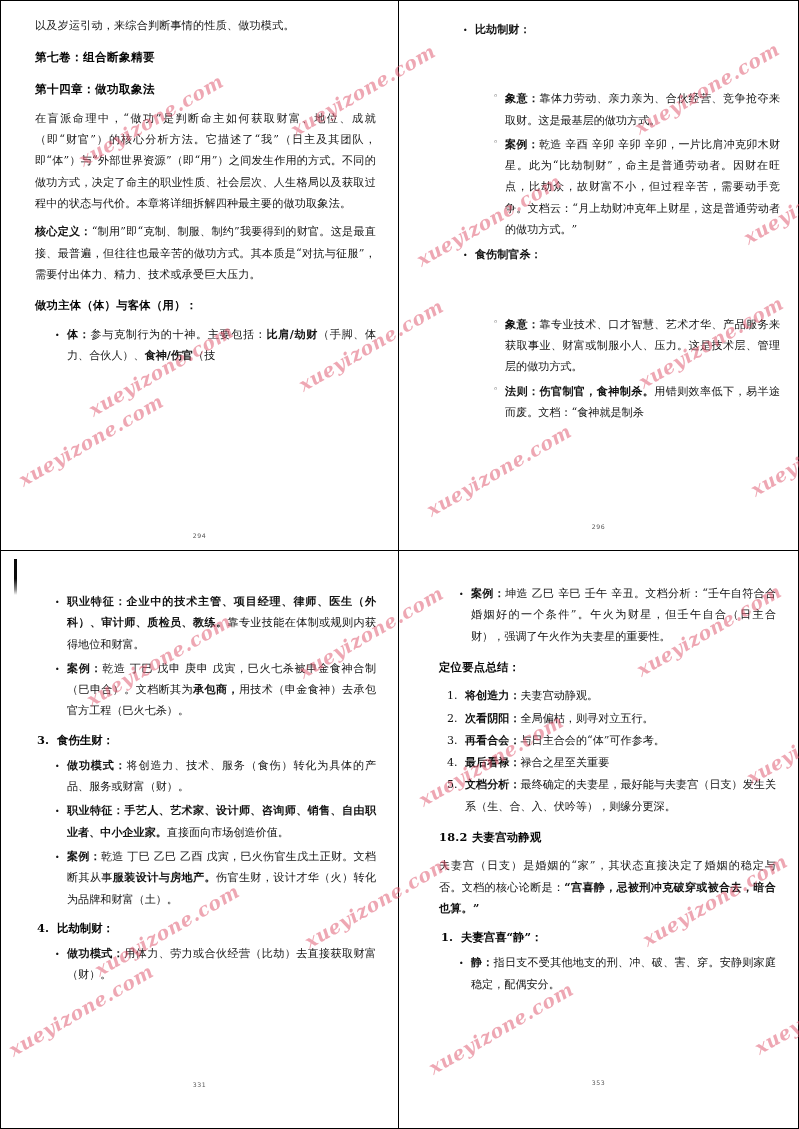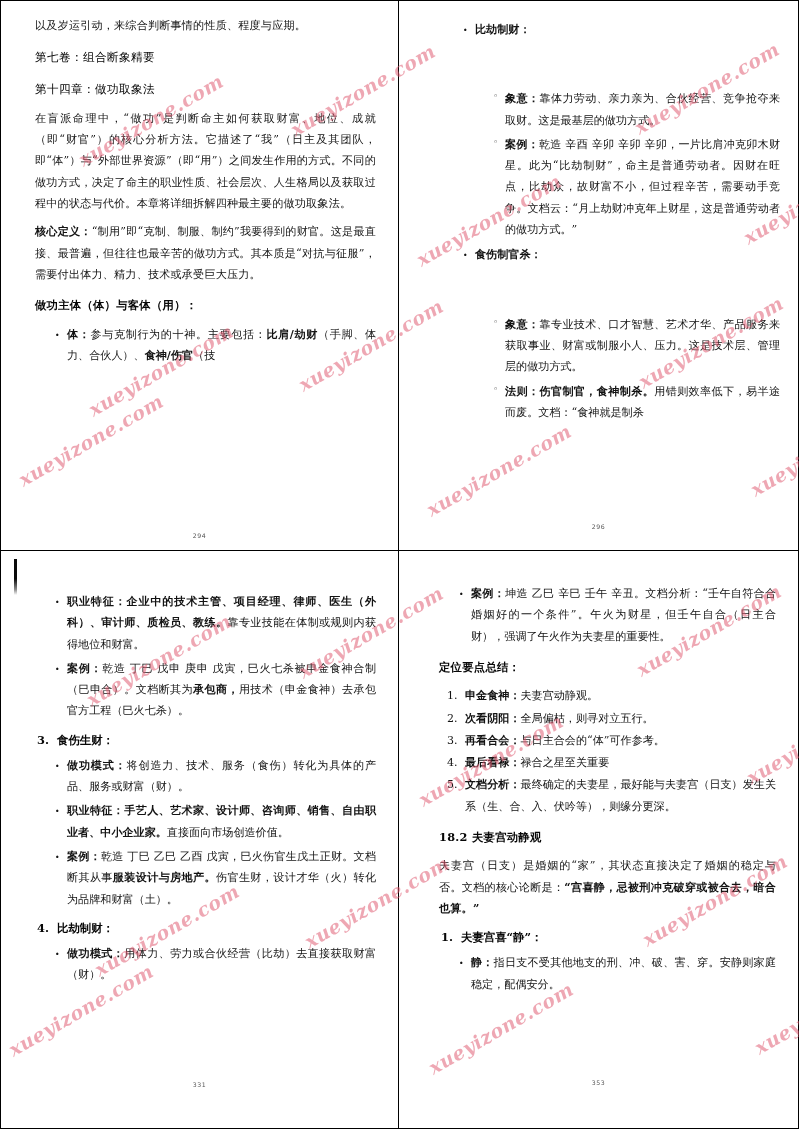--- a/index.html
+++ b/index.html
@@ -55,21 +55,21 @@
     font-size: 11.1px;
     line-height: 1.92;
     color: #131313;
     letter-spacing: 0.2px;
     text-align: justify;
     margin: 0 0 7px 0;
     font-family: "DejaVu Serif", "Liberation Serif", serif;
   }
   .para { text-indent: 0; }
   .heading {
-    font-weight: normal;
+    font-weight: bold;
     font-size: 11.6px;
     line-height: 1.75;
     margin: 11px 0 9px 0;
     letter-spacing: 0.4px;
     color: #070707;
   }
   .heading-sub {
     font-weight: bold;
     font-size: 11.3px;
     line-height: 1.8;
@@ -182,21 +182,21 @@
     transform-origin: left center;
   }
 </style>
 </head>
 <body>
 
 <div class="scan-sheet">
 
   <div class="scan-page page-tl">
     <div class="page-inner">
-      <p class="blk para">以及岁运引动，来综合判断事情的性质、程度与应期。</p>
+      <p class="blk para">以及岁运引动，来综合判断事情的性质、做功模式。</p>
 
       <p class="blk heading">第七卷：组合断象精要</p>
 
       <p class="blk heading">第十四章：做功取象法</p>
 
       <p class="blk para">在盲派命理中，“做功”是判断命主如何获取财富、地位、成就（即“财官”）的核心分析方法。它描述了“我”（日主及其团队，即“体”）与“外部世界资源”（即“用”）之间发生作用的方式。不同的做功方式，决定了命主的职业性质、社会层次、人生格局以及获取过程中的状态与代价。本章将详细拆解四种最主要的做功取象法。</p>
 
 
       <p class="blk para"><span class="lead">核心定义：</span><span>“制用”即“克制、制服、制约”我要得到的财官。这是最直接、最普遍，但往往也最辛苦的做功方式。其本质是“对抗与征服”，需要付出体力、精力、技术或承受巨大压力。</span></p>
 
@@ -258,21 +258,21 @@
 
   <div class="scan-page page-br">
     <div class="page-inner">
       <ul class="lvl1">
         <li><span class="lead">案例：</span><span>坤造 乙巳 辛巳 壬午 辛丑。文档分析：“壬午自符合合婚姻好的一个条件”。午火为财星，但壬午自合（日主合财），强调了午火作为夫妻星的重要性。</span></li>
       </ul>
 
       <p class="blk heading-sub">定位要点总结：</p>
 
       <ol class="num">
-        <li><span class="lead">申金食神：</span><span>夫妻宫动静观。</span></li>
+        <li><span class="lead">将创造力：</span><span>夫妻宫动静观。</span></li>
         <li><span class="lead">次看阴阳：</span><span>全局偏枯，则寻对立五行。</span></li>
         <li><span class="lead">再看合会：</span><span>与日主合会的“体”可作参考。</span></li>
         <li><span class="lead">最后看禄：</span><span>禄合之星至关重要</span></li>
         <li><span class="lead">文档分析：</span><span>最终确定的夫妻星，最好能与夫妻宫（日支）发生关系（生、合、入、伏吟等），则缘分更深。</span></li>
       </ol>
 
       <p class="blk heading-sub">18.2 夫妻宫动静观</p>
 
       <p class="blk para"><span>夫妻宫（日支）是婚姻的“家”，其状态直接决定了婚姻的稳定与否。文档的核心论断是：</span><span class="lead">“宫喜静，忌被刑冲克破穿或被合去，暗合也算。”</span></p>
 

